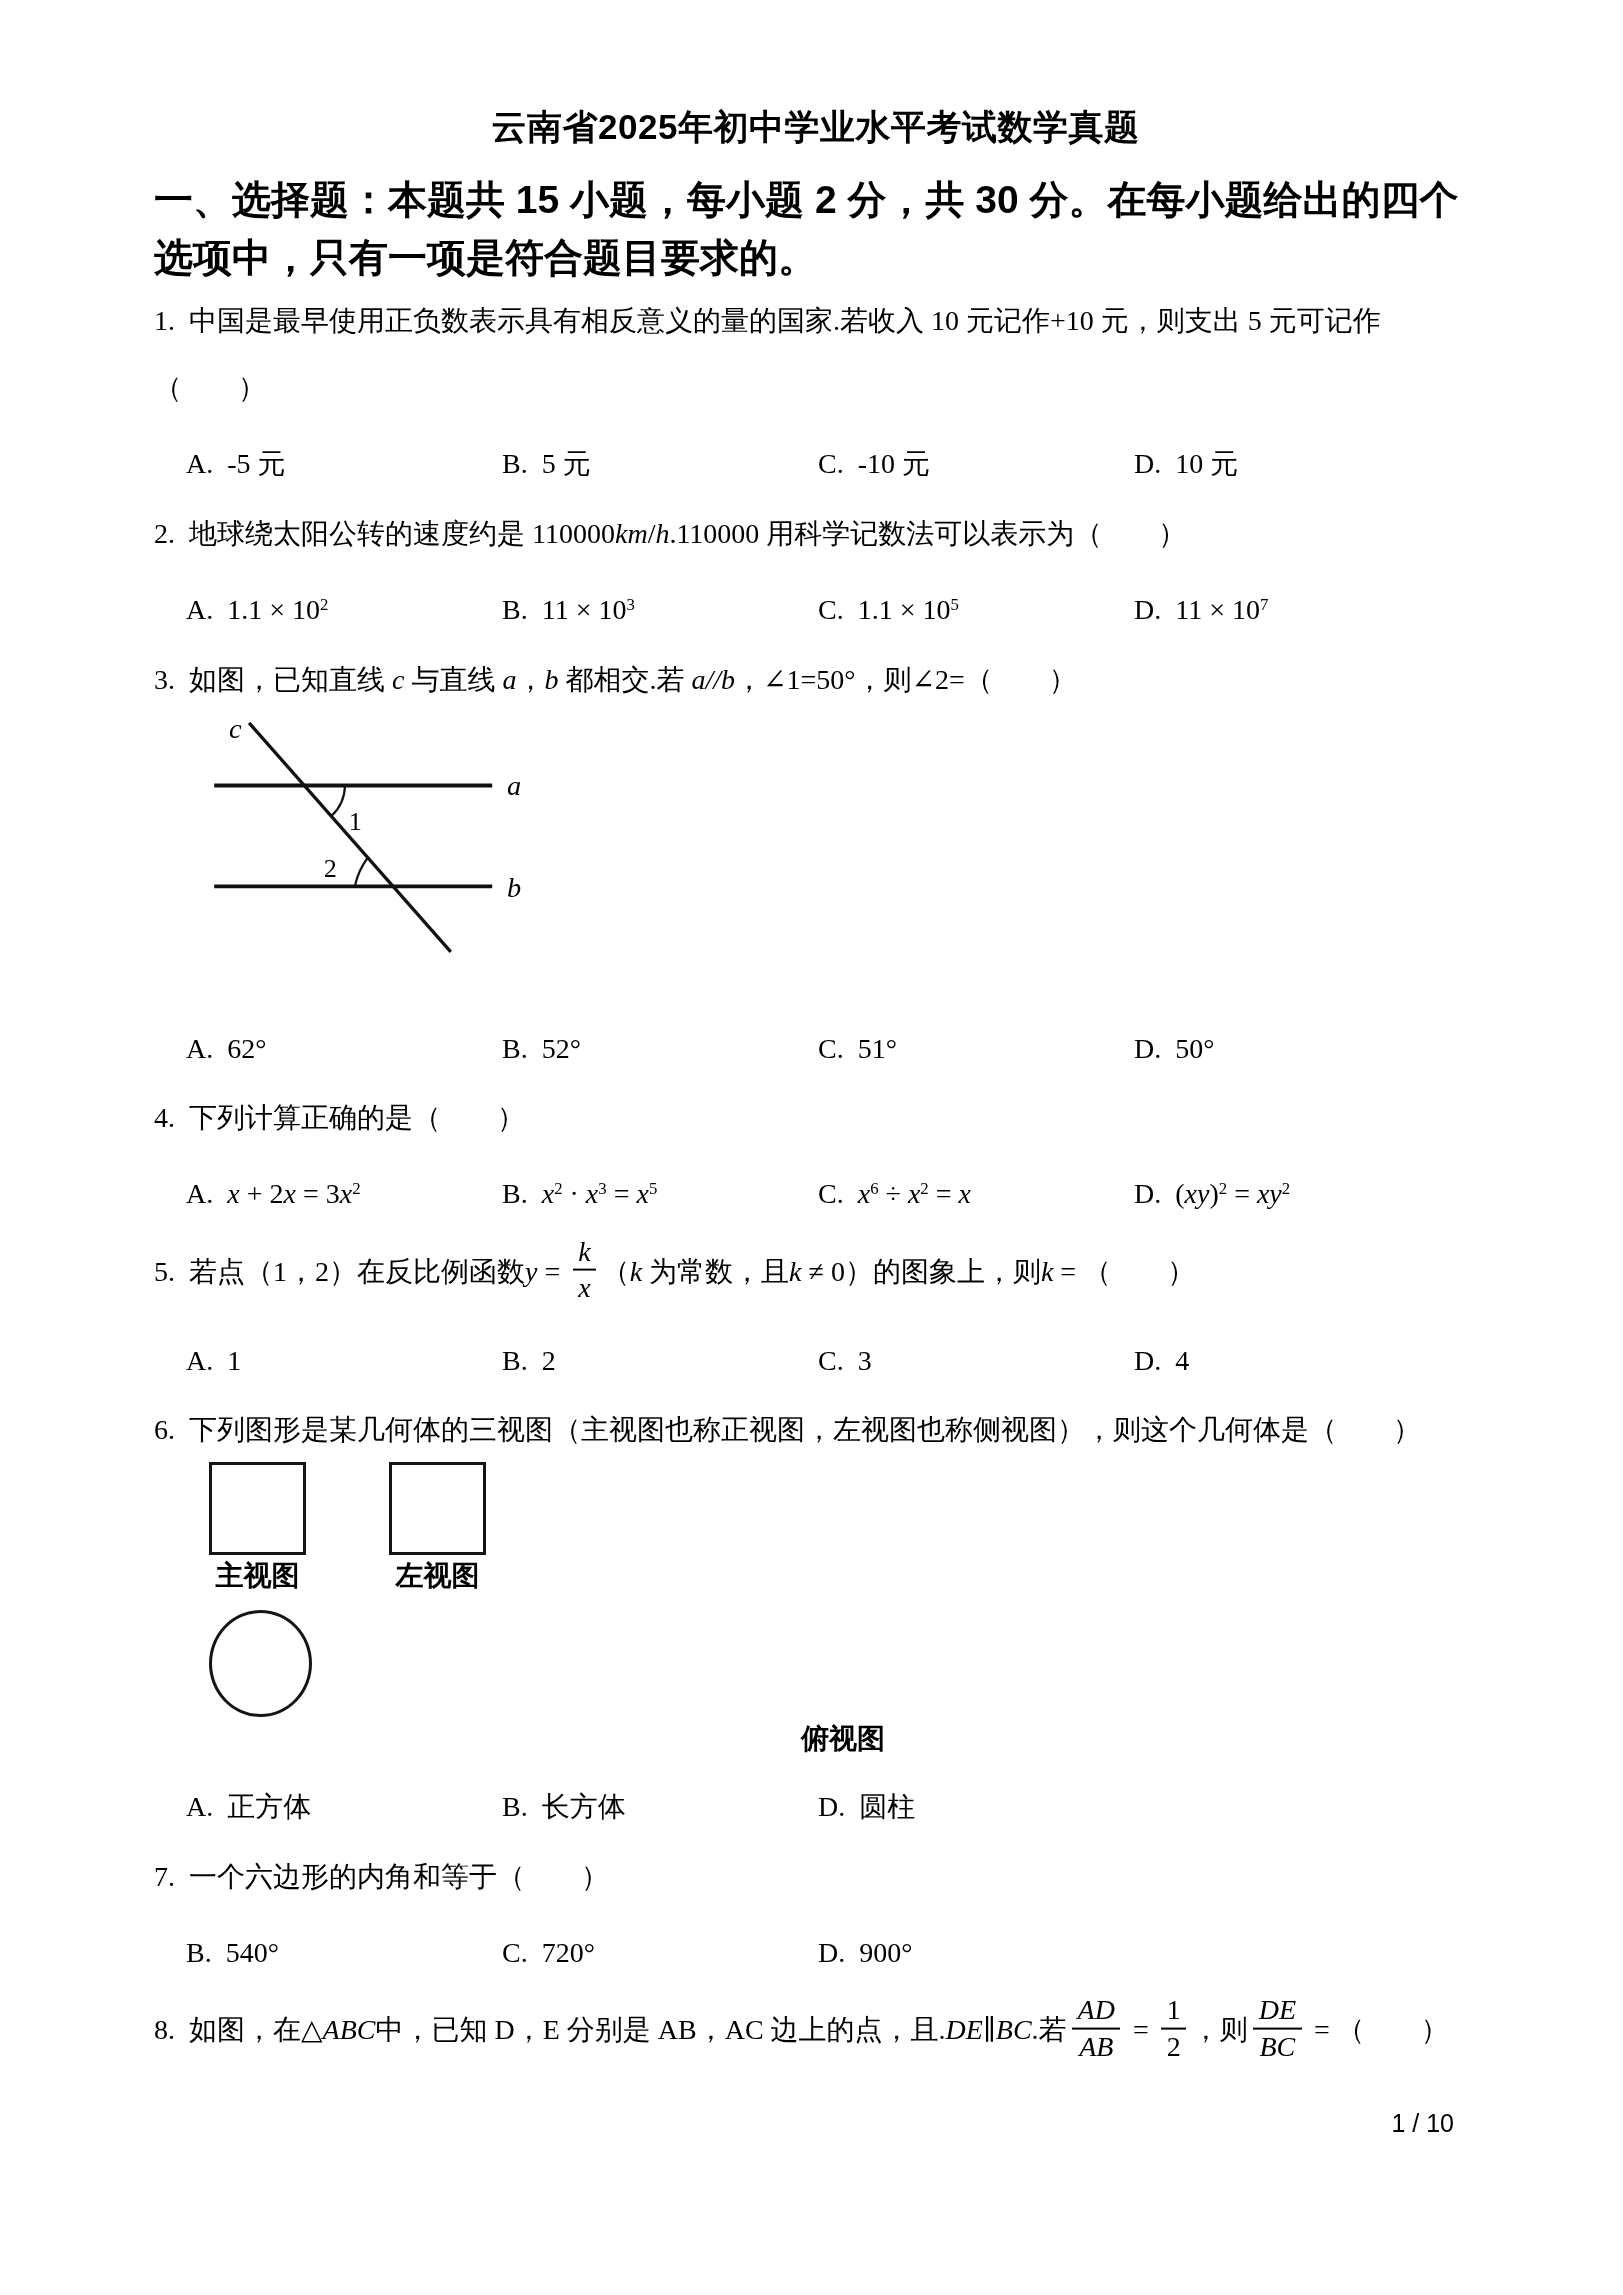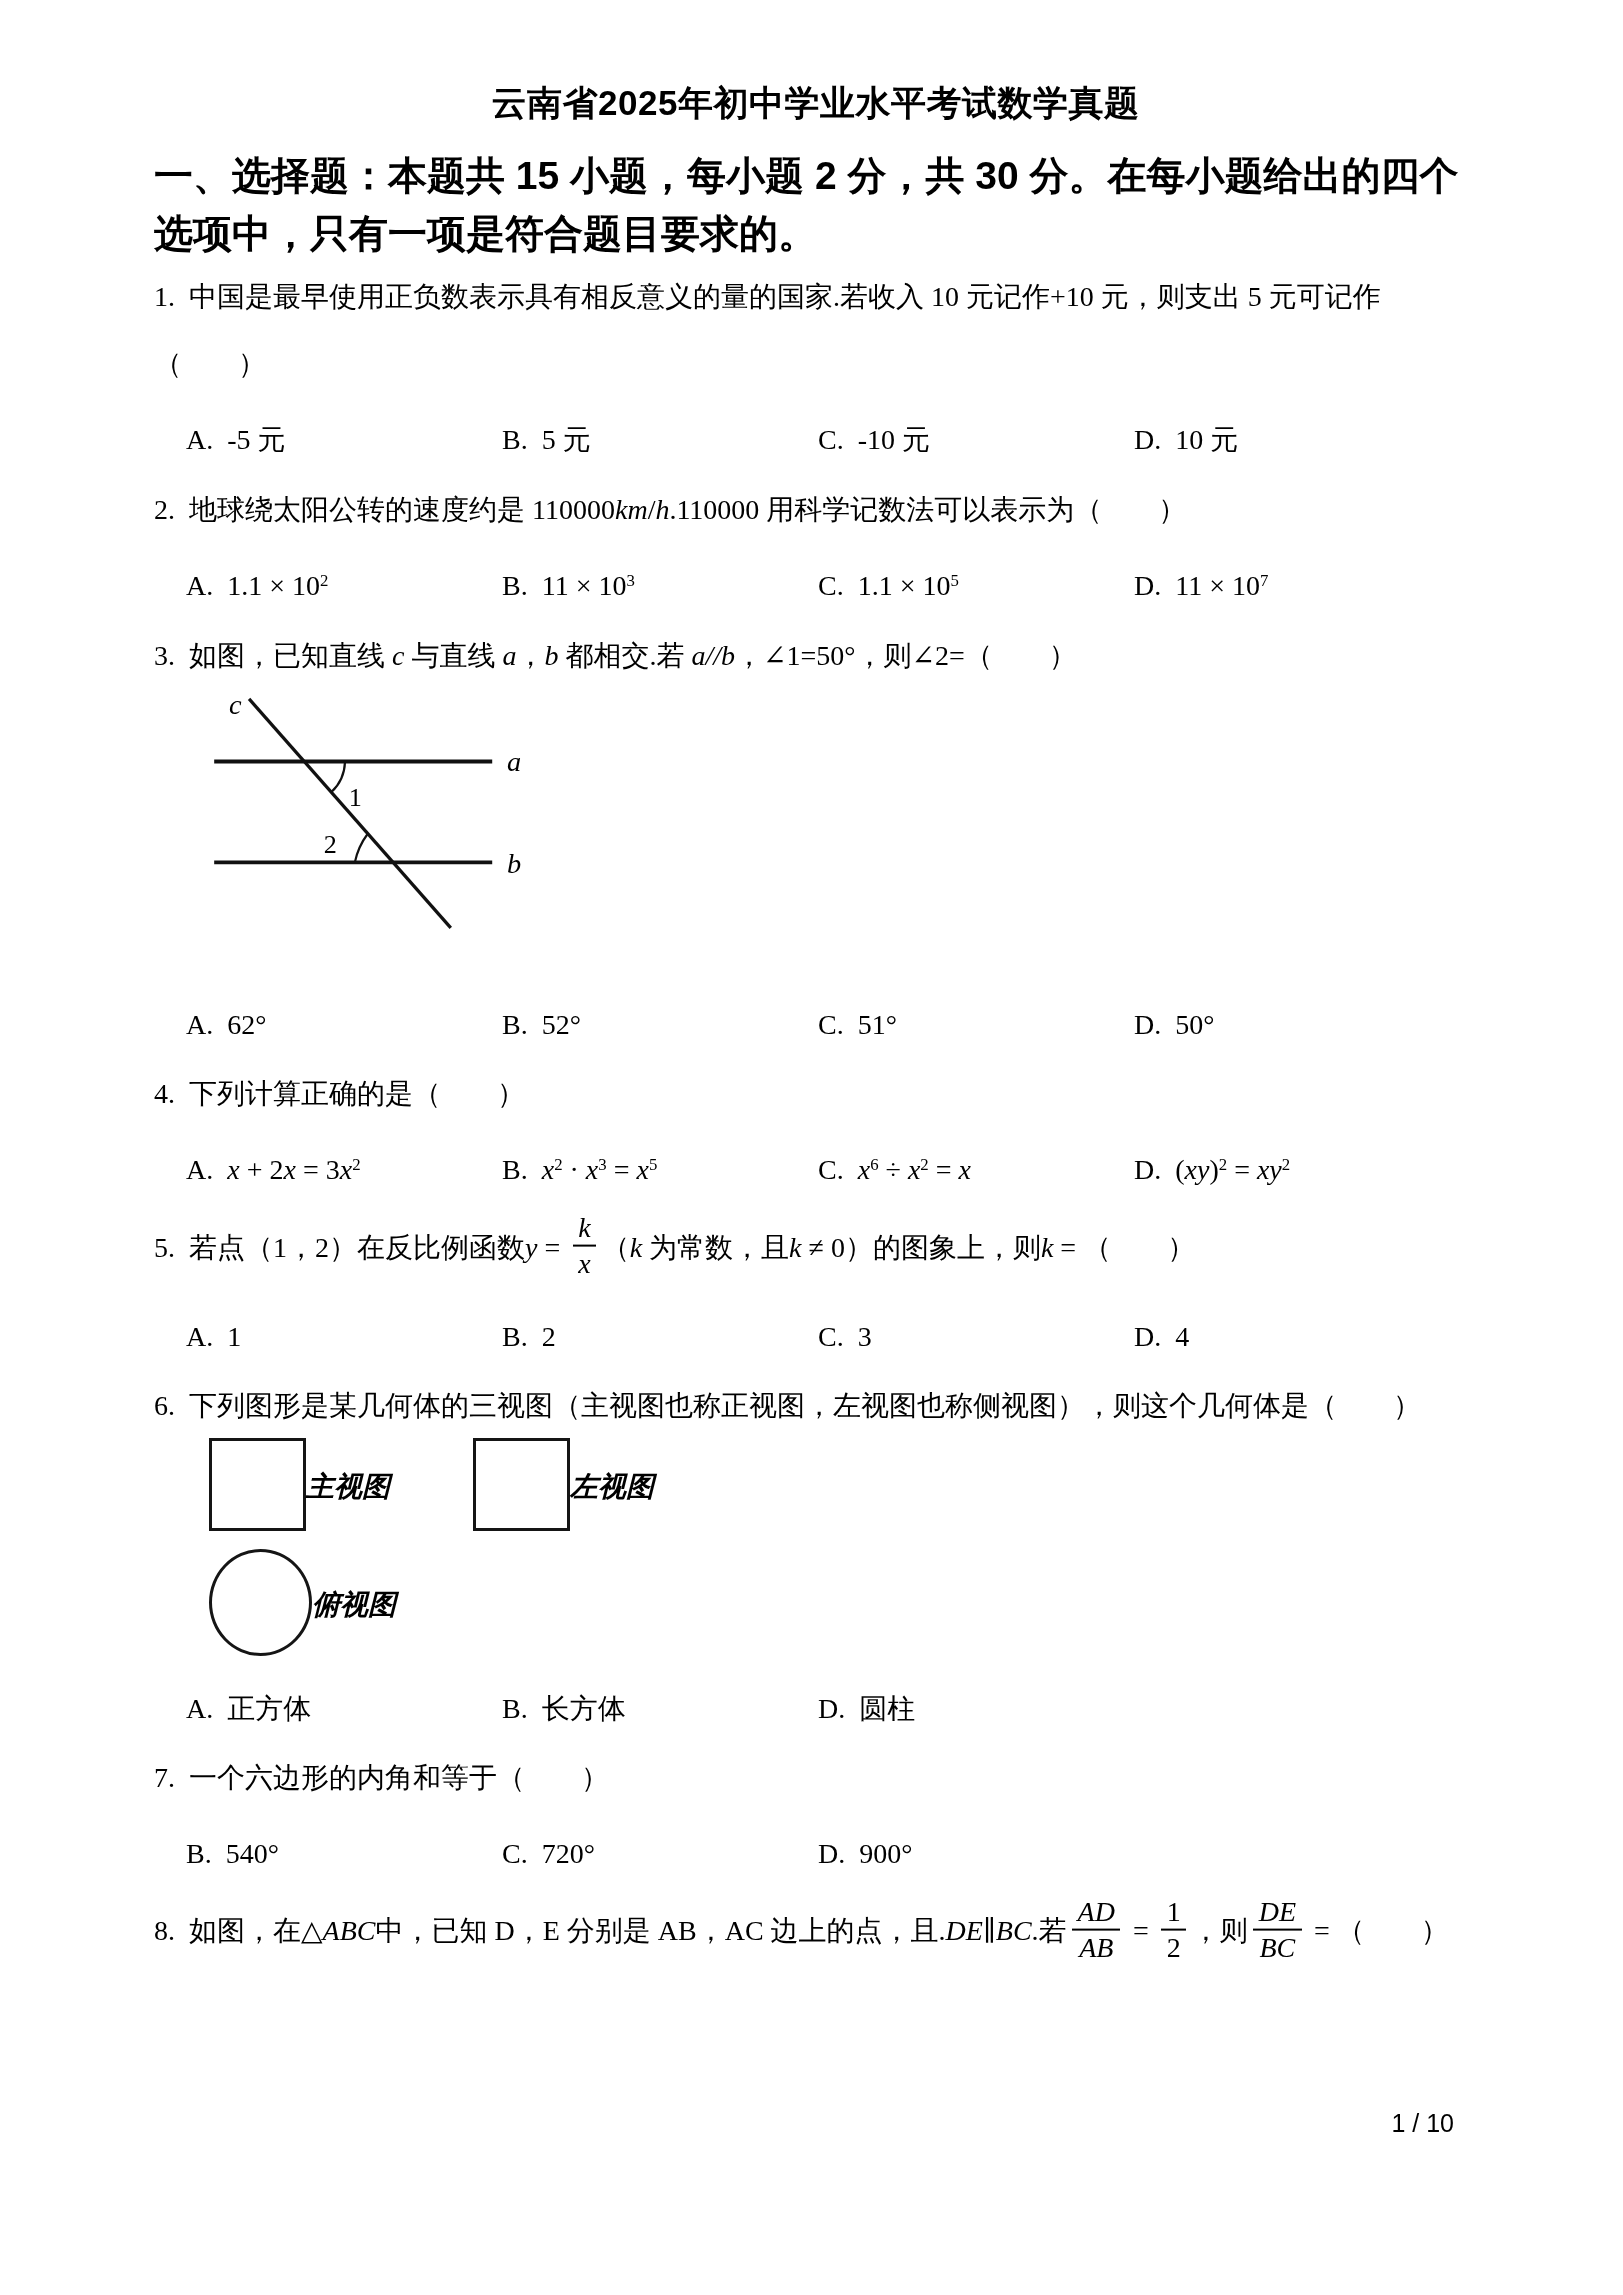--- a/index.html
+++ b/index.html
@@ -3,21 +3,21 @@
 <meta charset="utf-8">
 <style>
   html,body{margin:0;padding:0;background:#ffffff;}
   body{
     width:1623px;height:2295px;position:relative;
     font-family:"Liberation Serif","DejaVu Serif",serif;
     color:#000;
   }
   .page{
     position:relative;width:100%;height:100%;box-sizing:border-box;
-    padding:80px 146px 0 154px;
+    padding:104px 146px 0 154px;
   }
   .title{
     font-family:"Liberation Sans","DejaVu Sans",sans-serif;
     font-weight:bold;font-size:35px;line-height:1.3;
     text-align:center;margin:0 0 21px 0;letter-spacing:0.5px;
   }
   .section-header{
     font-family:"Liberation Sans","DejaVu Sans",sans-serif;
     font-weight:bold;font-size:39px;line-height:1.5;
     margin:0 0 9.8px 0;
@@ -36,21 +36,21 @@
     vertical-align:middle;line-height:1.15;margin:0 5.5px;
     transform:translateY(-4.4px);text-align:center;
   }
   .frac .fnum{padding:0 5.5px 1.1px 5.5px;border-bottom:2.2px solid #000;}
   .frac .fden{padding:1.1px 5.5px 0 5.5px;}
   .fig-wrap{margin:5.5px 0 2.2px 52px;}
   .fig3-svg text{font-size:52px;font-family:"Liberation Serif","DejaVu Serif",serif;font-style:italic;}
   .fig3-svg text.angle-num{font-style:normal;font-size:48px;}
   .fig6{margin:7.6px 0 0 55px;}
   .views-row{display:flex;gap:83px;}
-  .view-block{display:flex;flex-direction:row;align-items:center;font-style:italic;}
+  .view-block{display:flex;flex-direction:column;}
   .rect-view{width:91px;height:87px;border:3.8px solid #151515;background:#fff;}
   .circle-block{margin-top:18.5px;}
   .circle-view{width:97px;height:101px;border:3.8px solid #151515;border-radius:50%;background:#fff;}
   .view-label{
     font-family:"Liberation Sans","DejaVu Sans",sans-serif;
     font-weight:bold;font-size:28px;margin-top:6.5px;text-align:center;line-height:1.1;
   }
   .page-number{
     position:absolute;top:2109px;right:169px;
     font-family:"Liberation Sans","DejaVu Sans",sans-serif;

